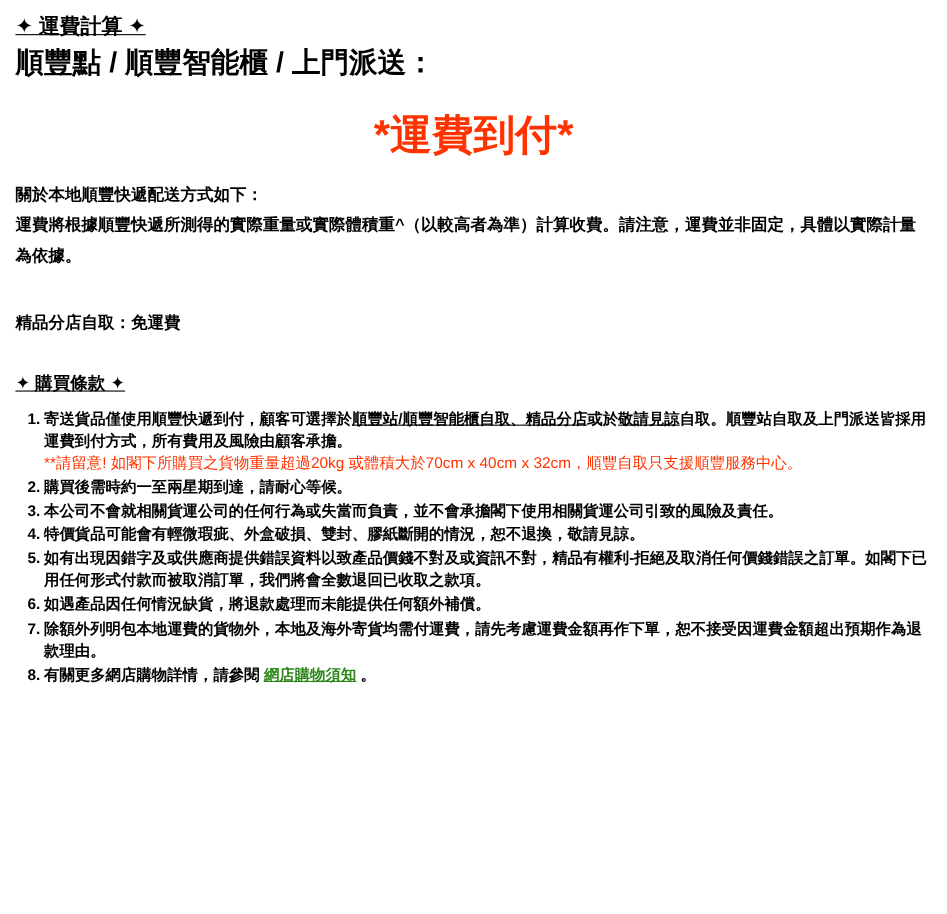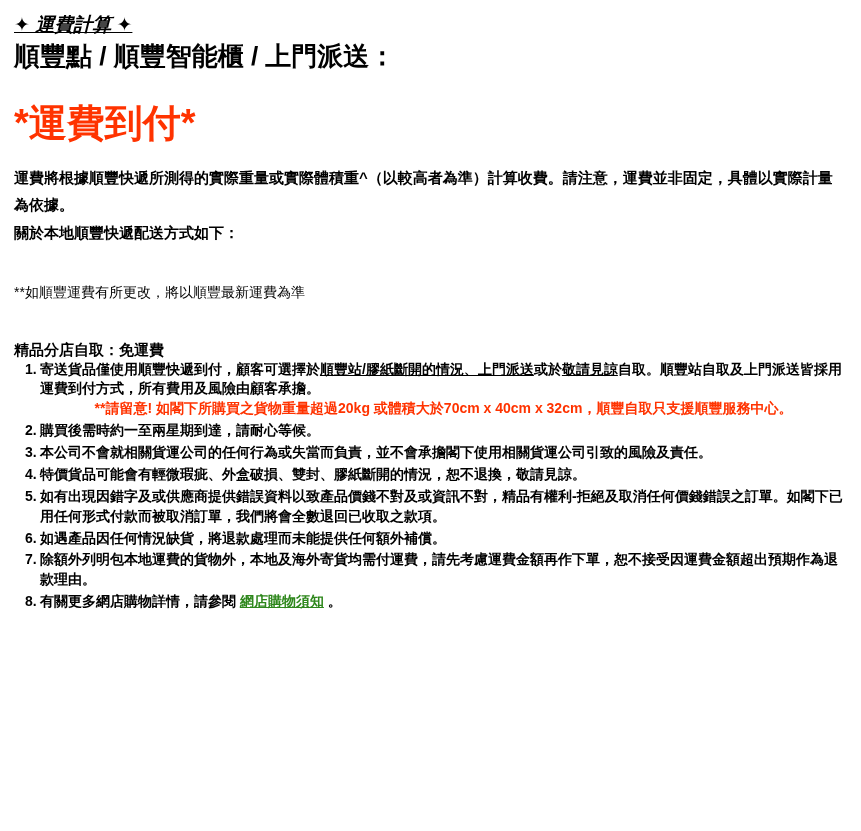--- a/index.html
+++ b/index.html
@@ -26,34 +26,34 @@
     margin:0 0 47px 0;
     line-height:1.2;
   }
   
   .h-shipping{
     font-size:19px;
     font-weight:bold;
     text-decoration:underline;
     margin:0 0 4px 0;
     line-height:1.2;
-    font-style:italic;
   }
   .h-sub{
     font-size:26px;
     font-weight:bold;
     margin:0 0 30px 0;
     line-height:1.2;
   }
   .big-title{
     font-size:38px;
     font-weight:bold;
     color:var(--accent);
     margin:0 0 18px 0;
     line-height:1.15;
+    text-align:center;
   }
   .para{
     font-size:15px;
     font-weight:bold;
     line-height:1.85;
     margin:0;
   }
   .bullets{
     margin:3px 0 0 0;
     padding-left:34px;
@@ -105,55 +105,54 @@
     white-space:nowrap;
   }
   .terms .content{
     flex:1;
   }
   .terms .seg-underline{
     text-decoration:underline;
   }
   .terms .warning{
     color:var(--accent);
-    font-weight:bold;
-    text-align:center;
+    font-weight:normal;
   }
   .terms a.guide-link{
     color:var(--green);
     text-decoration:underline;
     font-weight:bold;
   }
 </style>
 </head>
 <body>
 
 <main>
 
 
   <h3 class="h-shipping">✦ 運費計算 ✦</h3>
 
   <h2 class="h-sub">順豐點 / 順豐智能櫃 / 上門派送：</h2>
 
   <h1 class="big-title">*運費到付*</h1>
 
+  <p class="para">關於本地順豐快遞配送方式如下：</p>
+
   <p class="para">運費將根據順豐快遞所測得的實際重量或實際體積重^（以較高者為準）計算收費。請注意，運費並非固定，具體以實際計量為依據。</p>
 
-  <p class="para">關於本地順豐快遞配送方式如下：</p>
 
-
-  <p class="note">**如順豐運費有所更改，將以順豐最新運費為準</p>
 
   <p class="pickup">精品分店自取：免運費</p>
 
+  <h4 class="h-terms">✦ 購買條款 ✦</h4>
 
   <ol class="terms">
       <li>
         <span class="num">1.</span>
-        <div class="content"><span class="seg-plain">寄送貨品僅使用順豐快遞到付，顧客可選擇於</span><span class="seg-underline">順豐站/膠紙斷開的情況、上門派送</span><span class="seg-plain">或於</span><span class="seg-underline">敬請見諒</span><span class="seg-plain">自取。順豐站自取及上門派送皆採用運費到付方式，所有費用及風險由顧客承擔。</span><div class="warning">**請留意! 如閣下所購買之貨物重量超過20kg 或體積大於70cm x 40cm x 32cm，順豐自取只支援順豐服務中心。</div></div>
+        <div class="content"><span class="seg-plain">寄送貨品僅使用順豐快遞到付，顧客可選擇於</span><span class="seg-underline">順豐站/順豐智能櫃自取、精品分店</span><span class="seg-plain">或於</span><span class="seg-underline">敬請見諒</span><span class="seg-plain">自取。順豐站自取及上門派送皆採用運費到付方式，所有費用及風險由顧客承擔。</span><div class="warning">**請留意! 如閣下所購買之貨物重量超過20kg 或體積大於70cm x 40cm x 32cm，順豐自取只支援順豐服務中心。</div></div>
       </li>
       <li>
         <span class="num">2.</span>
         <div class="content"><span class="seg-plain">購買後需時約一至兩星期到達，請耐心等候。</span></div>
       </li>
       <li>
         <span class="num">3.</span>
         <div class="content"><span class="seg-plain">本公司不會就相關貨運公司的任何行為或失當而負責，並不會承擔閣下使用相關貨運公司引致的風險及責任。</span></div>
       </li>
       <li>

